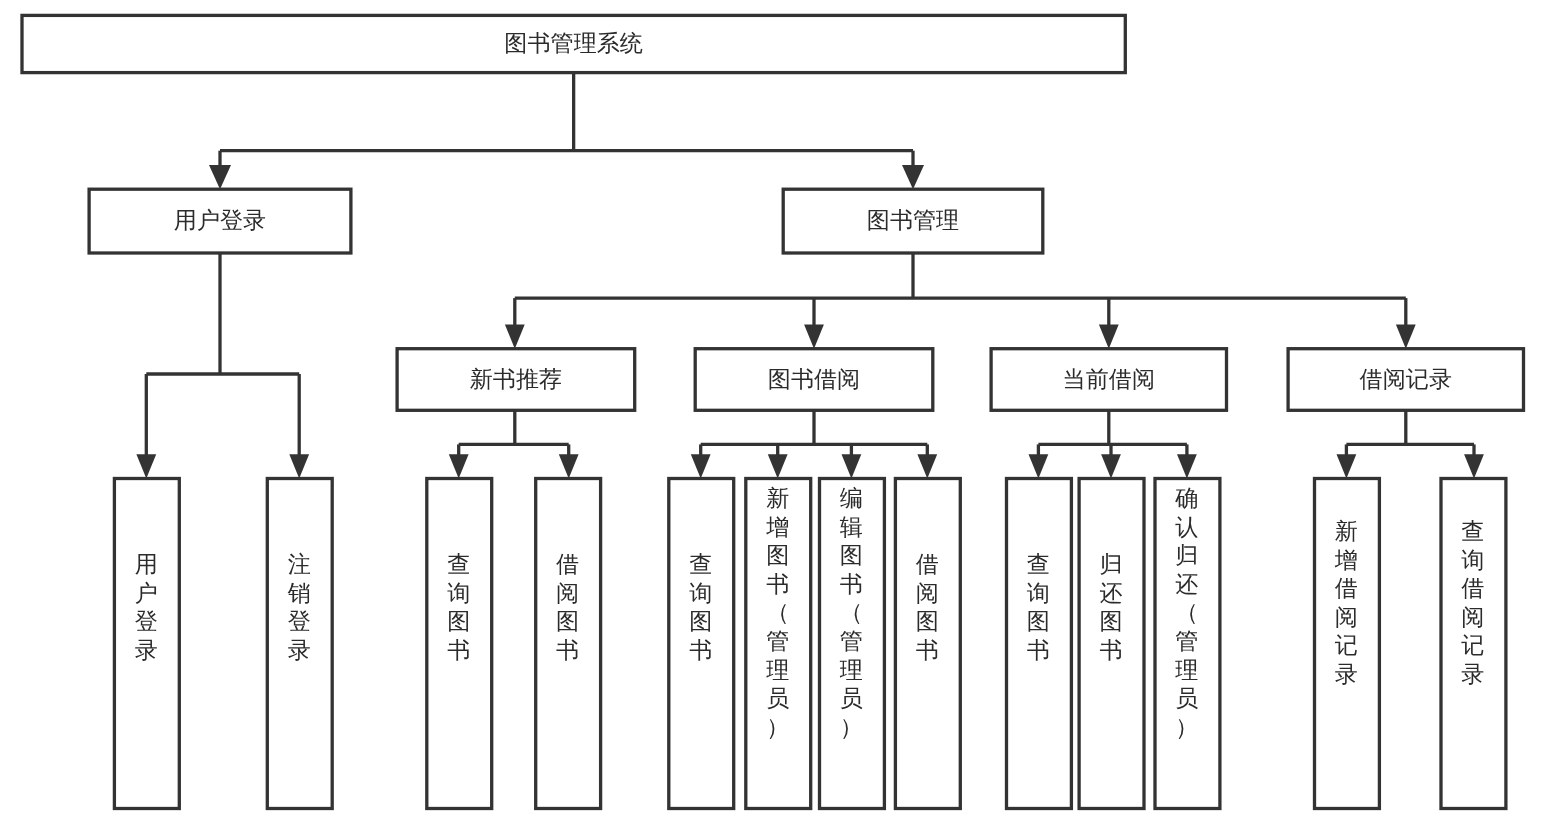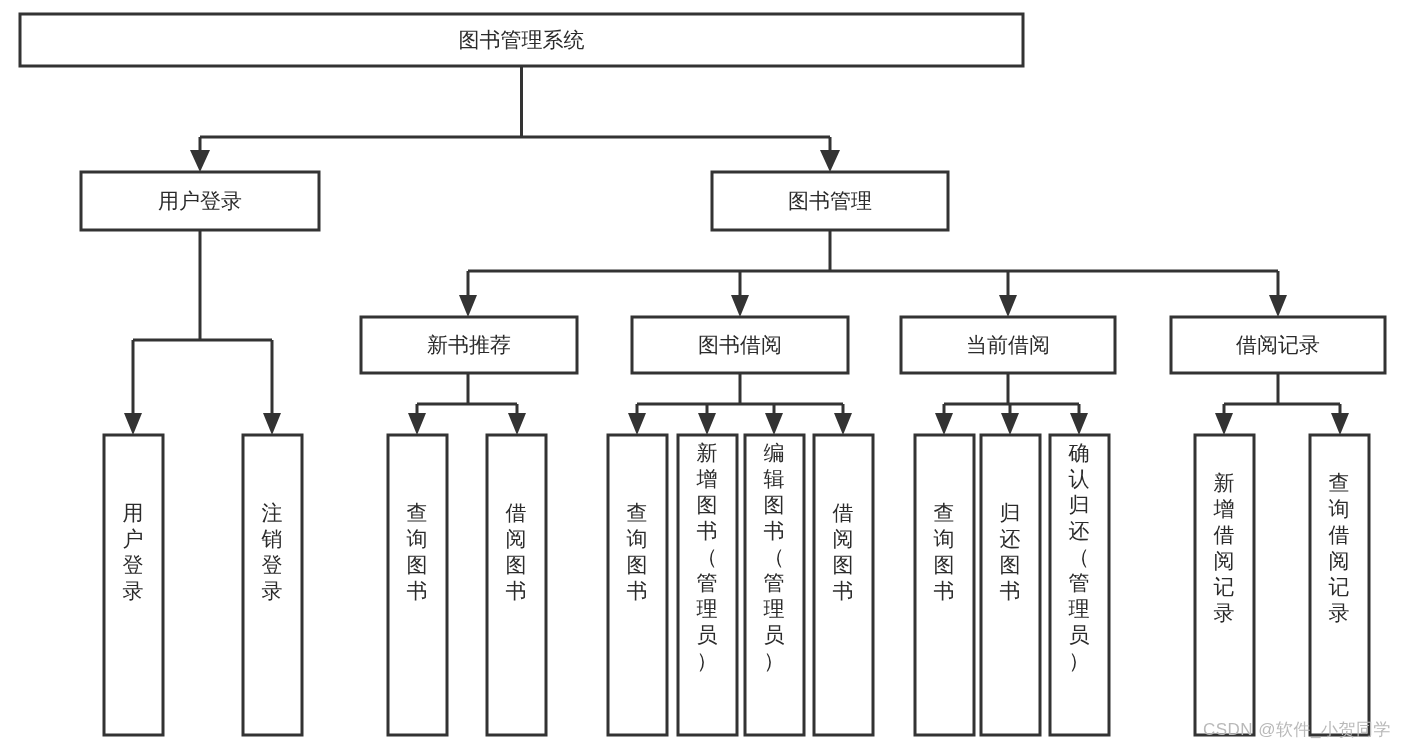--- a/index.html
+++ b/index.html
@@ -205,14 +205,13 @@
       <text class="node-label-v" x="1224" y="490"><tspan x="1224" y="490">新</tspan><tspan x="1224" y="516">增</tspan><tspan x="1224" y="542">借</tspan><tspan x="1224" y="568">阅</tspan><tspan x="1224" y="594">记</tspan><tspan x="1224" y="620">录</tspan></text>
     </g>
 
     <g>
       <rect class="node-box" x="1310" y="435" width="59" height="300"></rect>
       <text class="node-label-v" x="1339" y="490"><tspan x="1339" y="490">查</tspan><tspan x="1339" y="516">询</tspan><tspan x="1339" y="542">借</tspan><tspan x="1339" y="568">阅</tspan><tspan x="1339" y="594">记</tspan><tspan x="1339" y="620">录</tspan></text>
     </g>
 
   </svg>
 
-  <div class="watermark">CSDN @软件_小贺同学</div>
 </div>
 
 </body></html>

